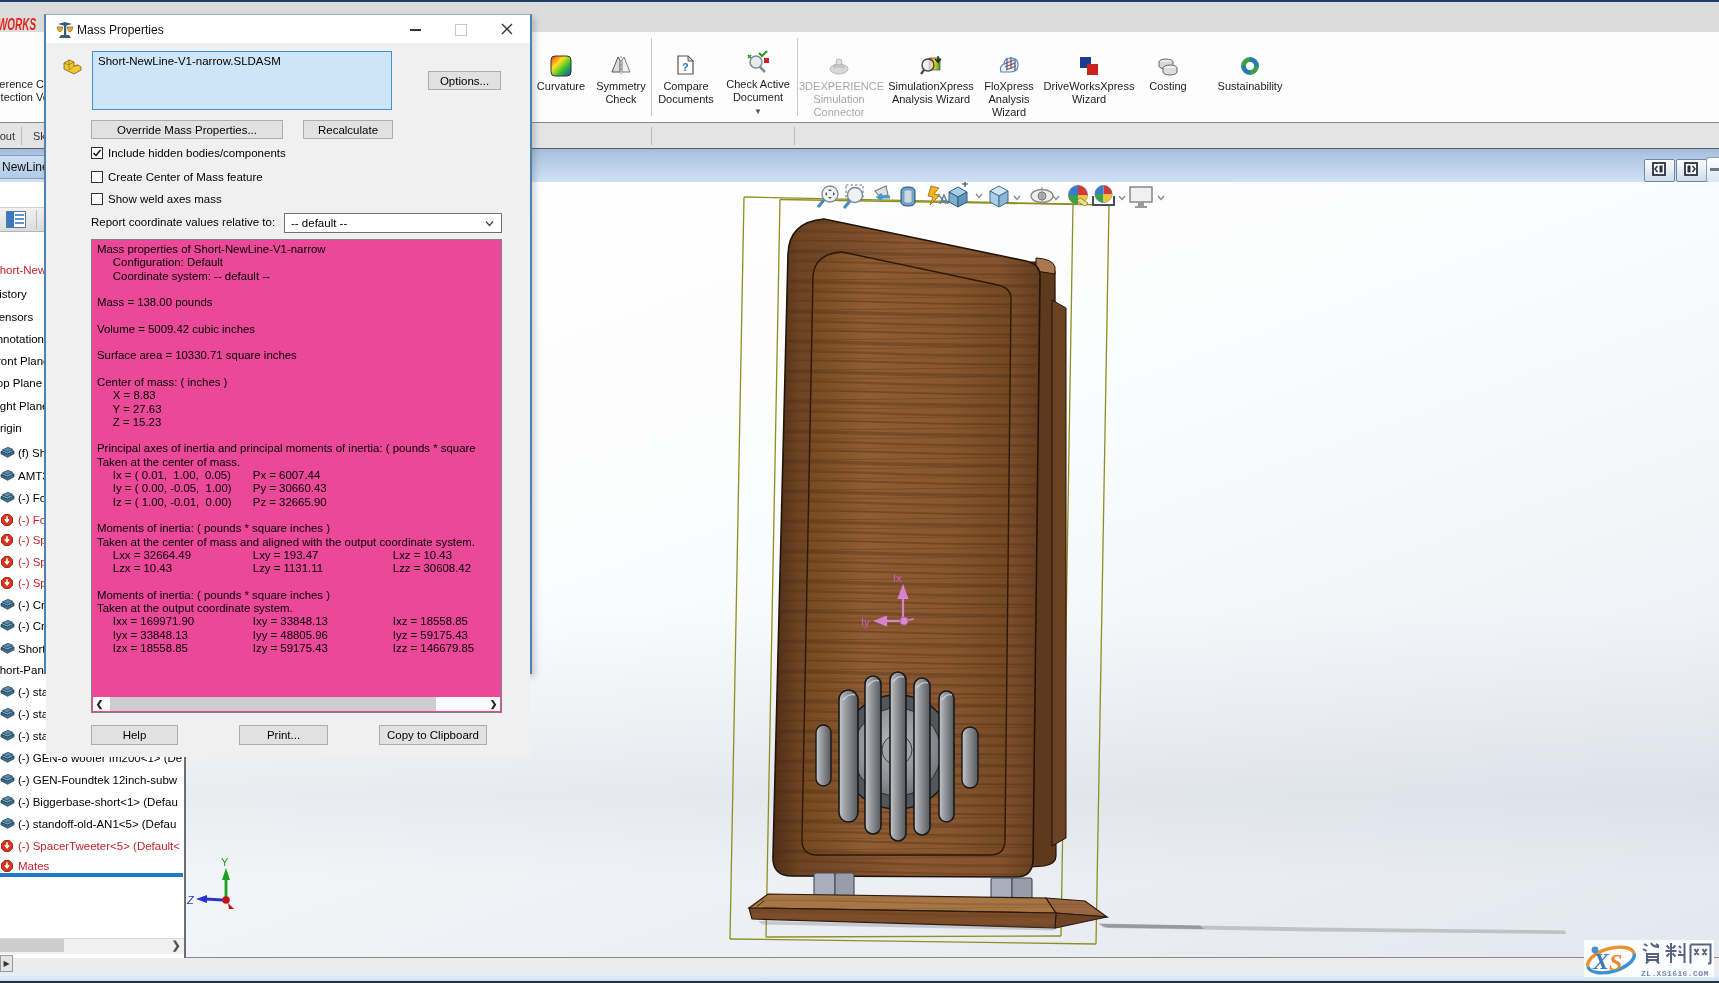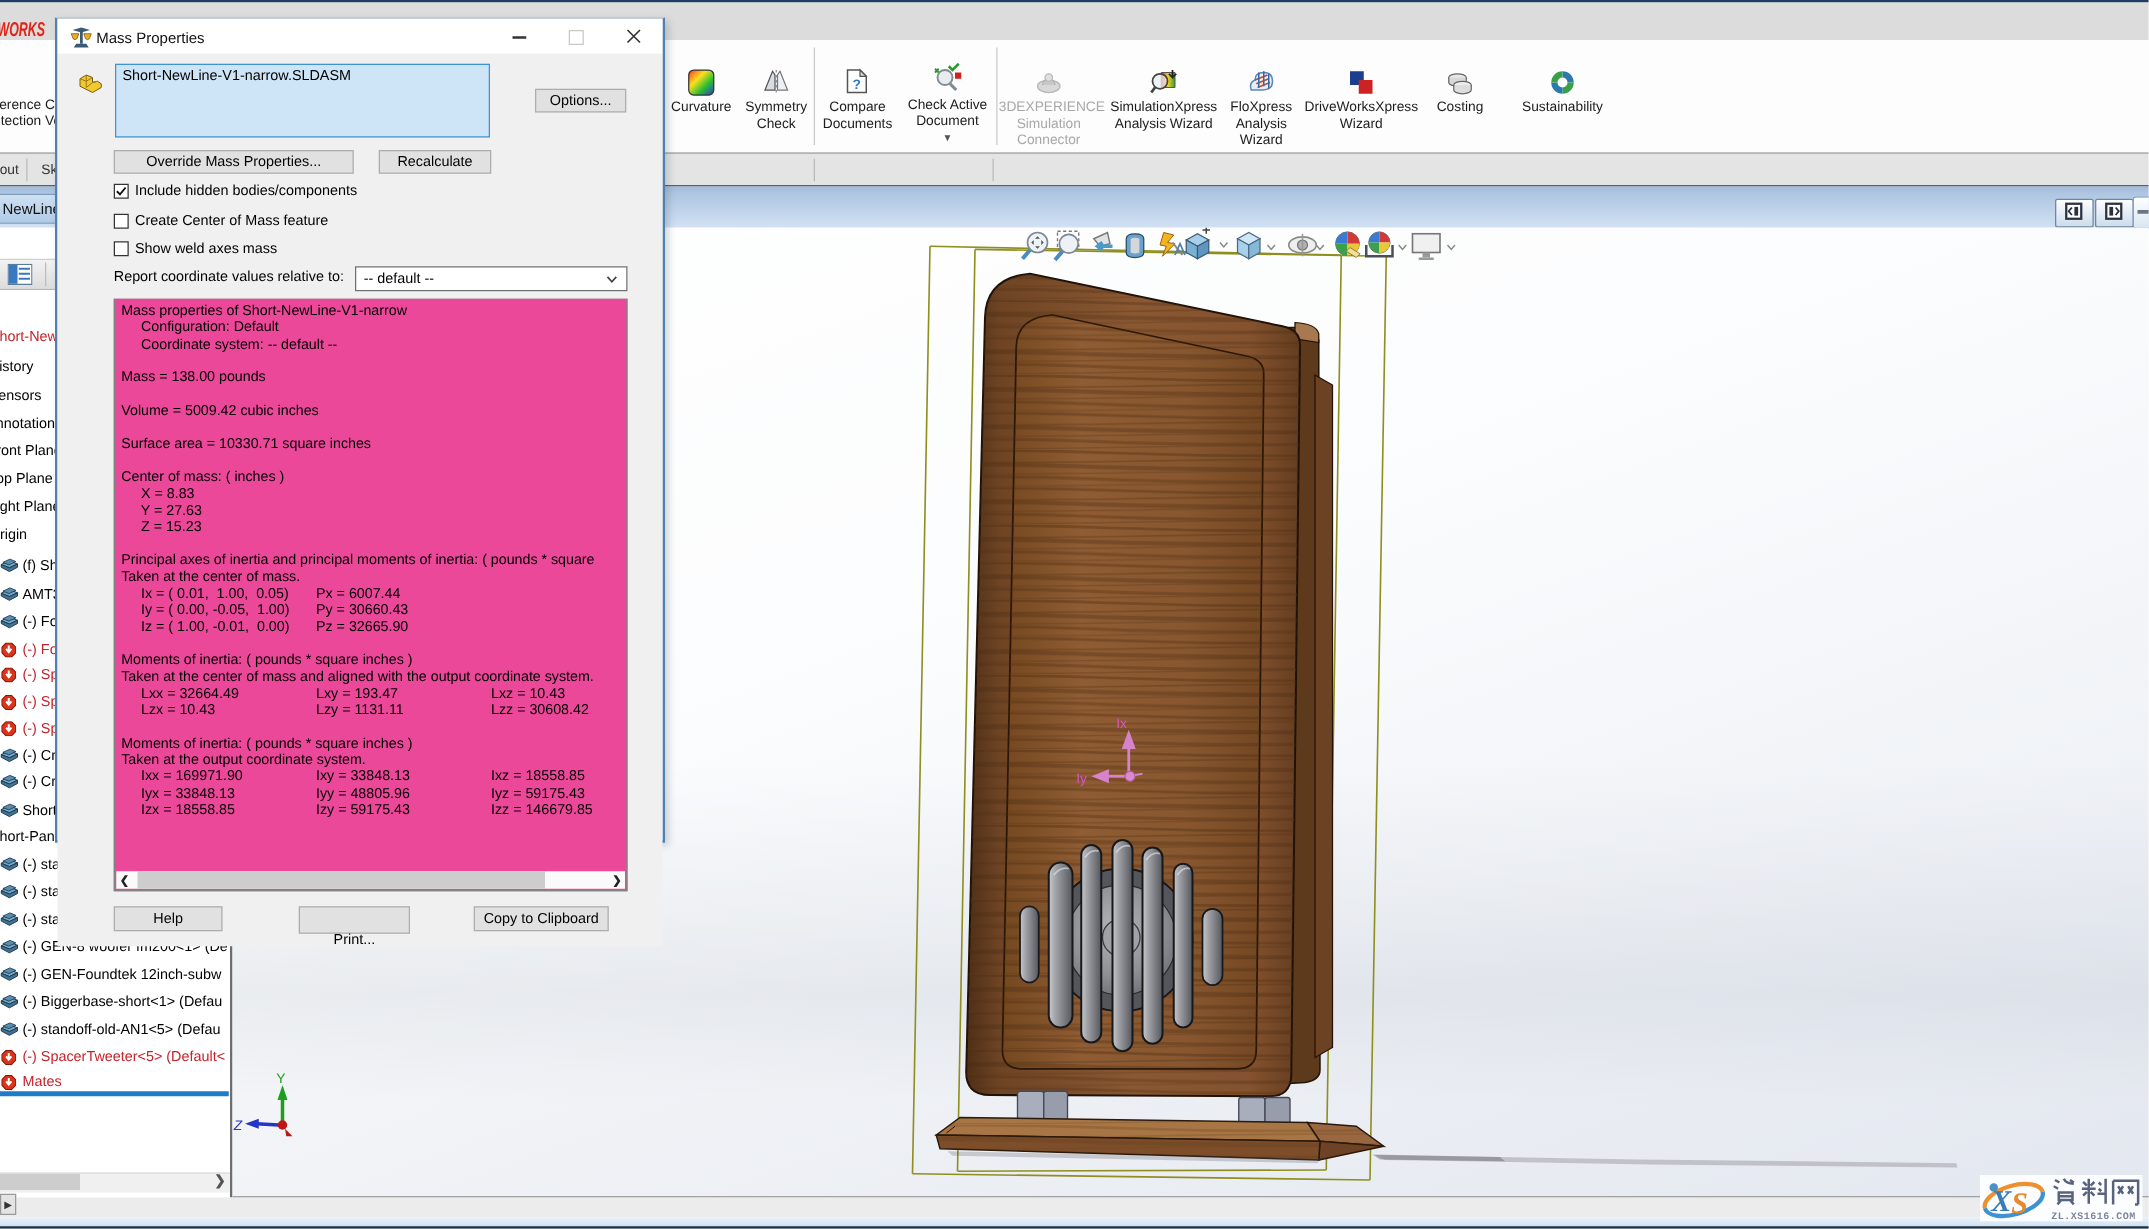--- a/index.html
+++ b/index.html
@@ -683,16 +683,16 @@
 <div>     <span class="c140">Iyx = 33848.13</span><span class="c140">Iyy = 48805.96</span>Iyz = 59175.43</div>
 <div>     <span class="c140">Izx = 18558.85</span><span class="c140">Izy = 59175.43</span>Izz = 146679.85</div>
         </div>
     <div id="rsb">
       <span class="rsbarr" style="left:0">❮</span>
       <div id="rsbthumb"></div>
       <span class="rsbarr" style="right:0">❯</span>
     </div>
   </div>
   <div class="dbtn botbtn" style="left:45px;width:87px;padding-top:3px">Help</div>
-  <div class="dbtn botbtn" style="left:193px;width:89px;padding-top:20px">Print...</div>
+  <div class="dbtn botbtn" style="left:193px;width:89px;padding-top:3px">Print...</div>
   <div class="dbtn botbtn" style="left:333px;width:108px;padding-top:3px">Copy to Clipboard</div>
 </div>
 </div>
 
 </body></html>

